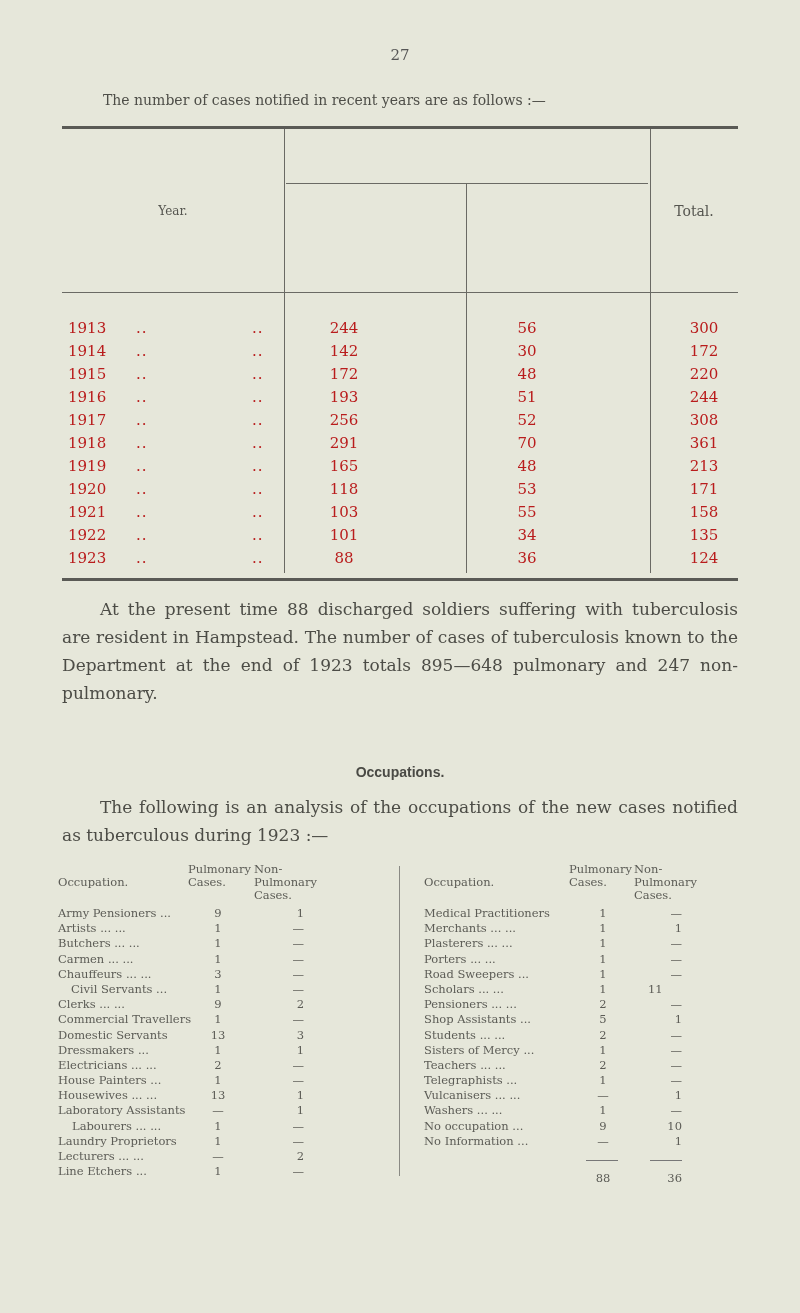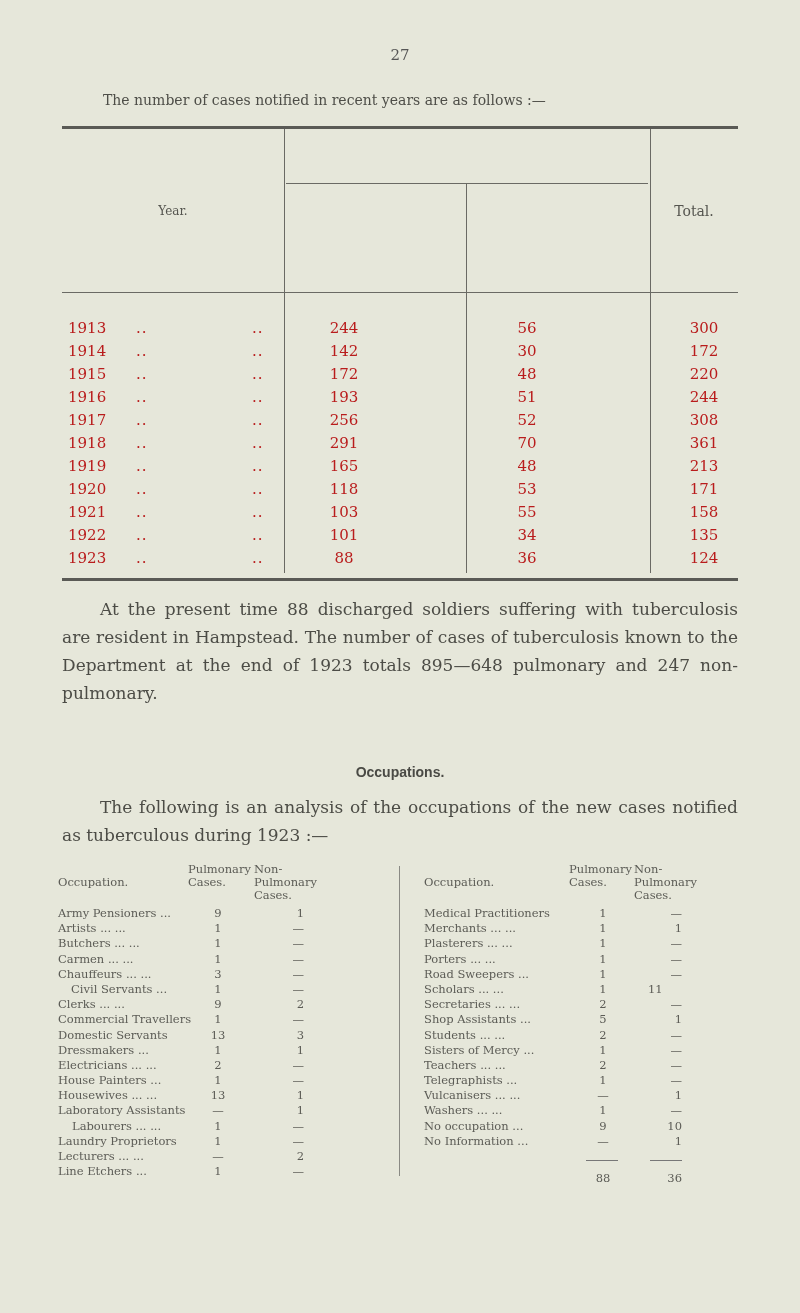--- a/index.html
+++ b/index.html
@@ -311,21 +311,21 @@
       <span style="left:0;white-space:pre">Road Sweepers ...</span>
       <span style="left:164px;width:30px;text-align:center">1</span>
       <span style="left:228px;width:30px;text-align:right">—</span>
     </div>
     <div class="orow">
       <span style="left:0;white-space:pre">Scholars ... ...</span>
       <span style="left:164px;width:30px;text-align:center">1</span>
       <span style="left:224px;width:30px;text-align:left">11</span>
     </div>
     <div class="orow">
-      <span style="left:0;white-space:pre">Secretaries ... ...</span>
+      <span style="left:0;white-space:pre">Pensioners ... ...</span>
       <span style="left:164px;width:30px;text-align:center">2</span>
       <span style="left:228px;width:30px;text-align:right">—</span>
     </div>
     <div class="orow">
       <span style="left:0;white-space:pre">Shop Assistants ...</span>
       <span style="left:164px;width:30px;text-align:center">5</span>
       <span style="left:228px;width:30px;text-align:right">1</span>
     </div>
     <div class="orow">
       <span style="left:0;white-space:pre">Students ... ...</span>

